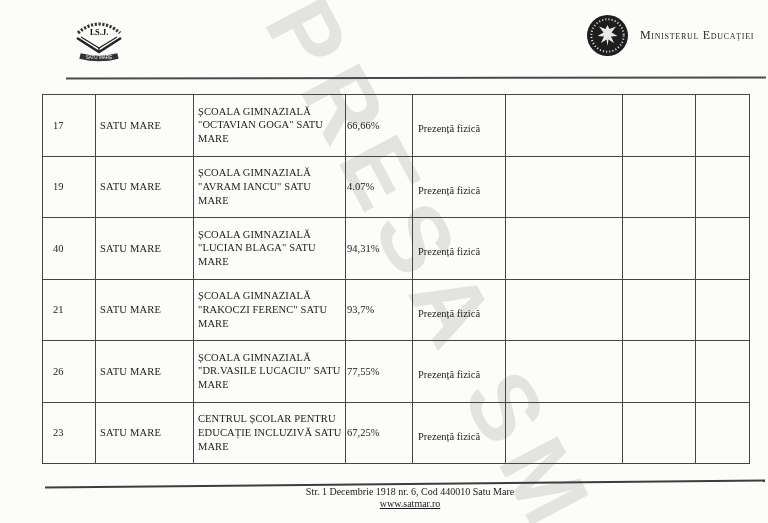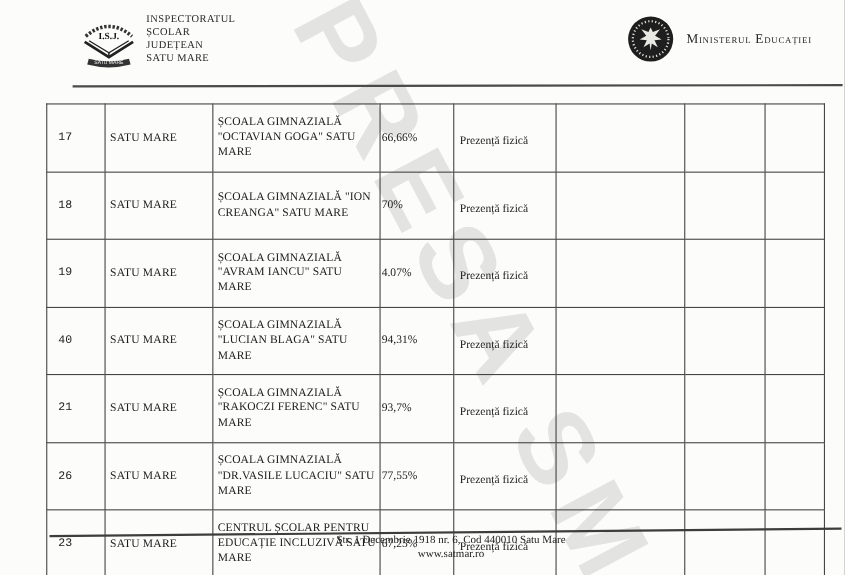--- a/index.html
+++ b/index.html
@@ -5,76 +5,70 @@
   html,body{margin:0;padding:0;background:#888;}
   .page{
     position:relative;width:768px;height:523px;margin:0 auto;
     background:#fcfcfa;overflow:hidden;
     font-family:"Liberation Serif", serif;color:#1c1c1c;
   }
   
   .header{position:absolute;left:0;top:0;width:768px;height:78px;z-index:3;}
   .isj-logo{position:absolute;left:68px;top:11px;width:62px;height:56px;}
   .org-lines{position:absolute;left:133px;top:13px;font-size:9.5px;line-height:11.8px;letter-spacing:.4px;color:#2a2a2a;}
-  .ministry{position:absolute;left:570px;top:12px;height:46px;display:flex;align-items:center;justify-content:flex-end;}
+  .ministry{position:absolute;left:586px;top:12px;height:46px;display:flex;align-items:center;justify-content:flex-end;}
   .ministry-emblem{width:43px;height:43px;margin-right:11px;}
   .ministry-name{font-variant:small-caps;font-size:12px;letter-spacing:.7px;color:#262626;white-space:nowrap;}
   .header-rule{position:absolute;left:66px;top:77px;width:700px;height:2px;background:#4a4a4a;transform:rotate(-0.1deg);}
   
   .watermark{
     position:absolute;left:115px;top:212px;width:630px;text-align:center;
     transform:rotate(62deg);
     font-family:"Liberation Sans", sans-serif;font-weight:bold;
     font-size:95px;letter-spacing:12px;white-space:nowrap;
     color:rgba(168,168,168,0.30);z-index:1;pointer-events:none;
   }
   
   .doc-table{
     position:absolute;left:42px;top:94px;z-index:2;
     border-collapse:collapse;table-layout:fixed;width:707px;
   }
   .doc-table td{
     border:1px solid #454545;height:51.5px;vertical-align:middle;
     font-size:10.5px;background:transparent;overflow:hidden;
   }
-  td.c-nr{padding-left:10px;font-family:Liberation Mono, monospace;}
+  td.c-nr{padding-left:10px;}
   td.c-city{padding-left:4px;letter-spacing:.2px;}
   td.c-school{padding:2px 3px 2px 4px;line-height:1.3;letter-spacing:.1px;}
   td.c-pct{text-align:left;padding-right:4px;}
   td.c-pres{padding-left:5px;padding-top:8px;margin-top:44px;}
   
   .footer-rule{position:absolute;left:45px;top:483px;width:720px;height:1.6px;background:#3d3d3d;transform:rotate(-0.55deg);z-index:2;}
   .footer{position:absolute;left:210px;top:486px;width:400px;text-align:center;font-size:10px;line-height:11.6px;color:#202020;z-index:3;}
-  .footer .site{color:#1a1a1a;}
+  .footer .site{text-decoration:underline;color:#1a1a1a;}
 </style>
 </head>
 <body>
 
 <div class="page">
 
   <div class="watermark">PRESA SM</div>
 
   <div class="header">
 
     <svg class="isj-logo" viewBox="0 0 62 56">
       <path d="M10 22 Q31 4 52 22" fill="none" stroke="#333" stroke-width="3.2" stroke-dasharray="2.2 1.6"></path>
       <text x="31" y="24" text-anchor="middle" font-size="8.5" font-weight="bold" font-family="Liberation Serif, serif" fill="#111">I.S.J.</text>
       <path d="M9 27 L31 41 L53 27" fill="none" stroke="#222" stroke-width="2.4"></path>
       <path d="M13 26 L31 37 L49 26" fill="none" stroke="#222" stroke-width="1.2"></path>
       <path d="M31 37 L31 41" stroke="#222" stroke-width="1.4"></path>
       <path d="M12 45 Q31 50 50 45" fill="none" stroke="#333" stroke-width="5.5"></path>
       <text x="31" y="47.5" text-anchor="middle" font-size="4.6" font-family="Liberation Sans, sans-serif" fill="#f2f2f2">SATU MARE</text>
     </svg>
 
-    <div class="org-lines">
-      <div>INSPECTORATUL</div>
-      <div>ȘCOLAR</div>
-      <div>JUDEȚEAN</div>
-      <div>SATU MARE</div>
-    </div>
 
     <div class="ministry">
       <svg class="ministry-emblem" viewBox="0 0 43 43">
         <circle cx="21.5" cy="21.5" r="20.5" fill="#1e1e1e"></circle>
         <circle cx="21.5" cy="21.5" r="16.2" fill="none" stroke="#dcdcd8" stroke-width="2" stroke-dasharray="1.1 2.1"></circle>
         <path d="M21.5 11 L23.5 15 L30 12.5 L25.5 18.5 L31.5 22 L25 22.5 L28 29 L22.5 25.5 L21.5 32 L20.5 25.5 L15 29 L18 22.5 L11.5 22 L17.5 18.5 L13 12.5 L19.5 15 Z" fill="#e9e9e4"></path>
       </svg>
       <span class="ministry-name">Ministerul Educației</span>
     </div>
 
@@ -91,30 +85,20 @@
         <col style="width:117px">
         <col style="width:73px">
         <col style="width:54px">
     </colgroup>
     <tbody>
         <tr>
           <td class="c-nr">17</td>
           <td class="c-city">SATU MARE</td>
           <td class="c-school">ȘCOALA GIMNAZIALĂ "OCTAVIAN GOGA" SATU MARE</td>
           <td class="c-pct">66,66%</td>
-          <td class="c-pres">Prezență fizică</td>
-          <td class="c-e"></td>
-          <td class="c-e"></td>
-          <td class="c-e"></td>
-        </tr>
-        <tr>
-          <td class="c-nr">18</td>
-          <td class="c-city">SATU MARE</td>
-          <td class="c-school">ȘCOALA GIMNAZIALĂ "ION CREANGA" SATU MARE</td>
-          <td class="c-pct">70%</td>
           <td class="c-pres">Prezență fizică</td>
           <td class="c-e"></td>
           <td class="c-e"></td>
           <td class="c-e"></td>
         </tr>
         <tr>
           <td class="c-nr">19</td>
           <td class="c-city">SATU MARE</td>
           <td class="c-school">ȘCOALA GIMNAZIALĂ "AVRAM IANCU" SATU MARE</td>
           <td class="c-pct">4.07%</td>

